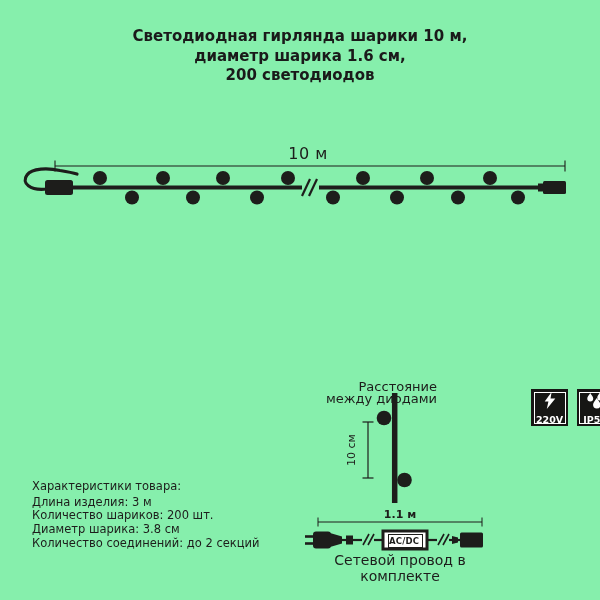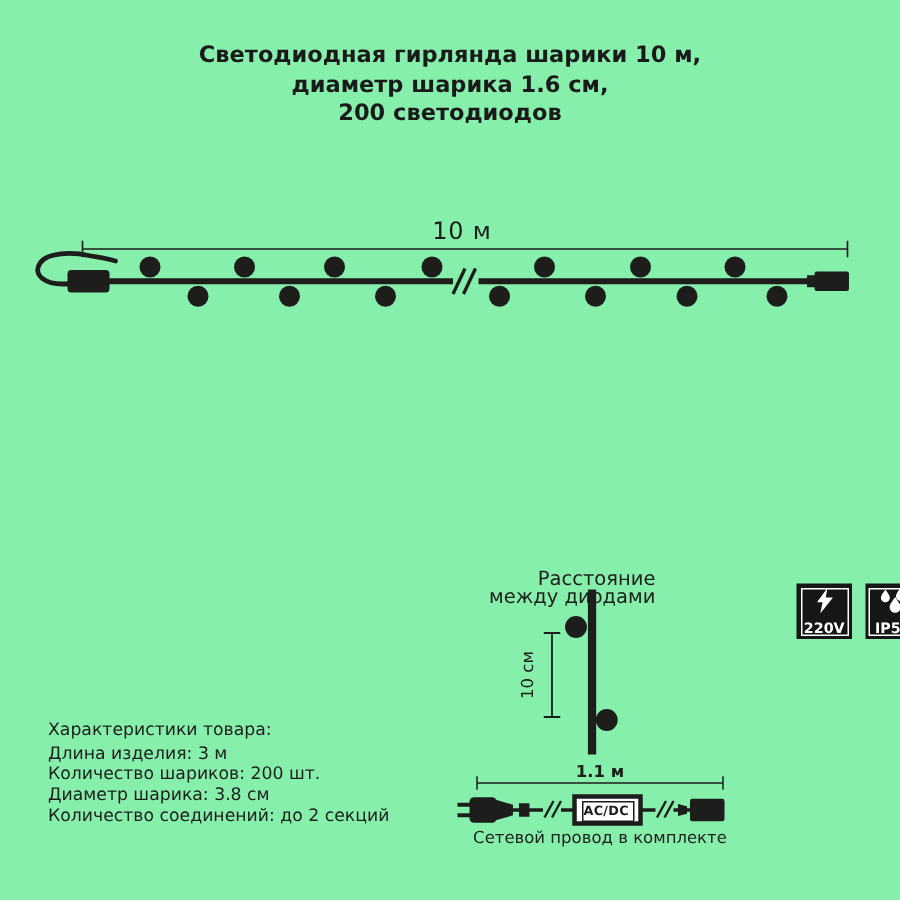--- a/index.html
+++ b/index.html
@@ -18,21 +18,21 @@
   .spacing-svg{left:340px;top:390px;}
   .vert-label{left:328px;top:443px;width:48px;height:14px;text-align:center;
               font-size:11px;transform:rotate(-90deg);}
   
   .cord-svg{left:300px;top:505px;}
   .cord-length{left:370px;top:508px;width:60px;text-align:center;
                font-size:11px;font-weight:bold;}
   .acdc{left:388px;top:534px;width:33px;height:12px;border:1.3px solid #1d1d1b;
         font-size:8.5px;font-weight:bold;line-height:12px;text-align:left;
         letter-spacing:0.2px;background:#fff;}
-  .cord-caption{left:300px;top:552px;width:200px;text-align:center;font-size:11px;}
+  .cord-caption{left:300px;top:552px;width:200px;text-align:center;font-size:14px;}
   
   .specs{left:32px;top:480px;font-size:11.5px;line-height:13.7px;}
   .specs-header{font-weight:normal;margin-bottom:2px;}
   
   .badges{left:531px;top:389px;display:flex;flex-direction:row;gap:8.7px;}
   .badge{width:37px;height:37px;box-sizing:border-box;position:relative;}
   .badge-dark{background:#161614;}
   .badge-frame{position:absolute;left:2.5px;top:2.5px;right:2.5px;bottom:2.5px;
                border:1.1px solid #fff;}
   .badge-text{position:absolute;bottom:1.5px;left:0;width:100%;text-align:center;

